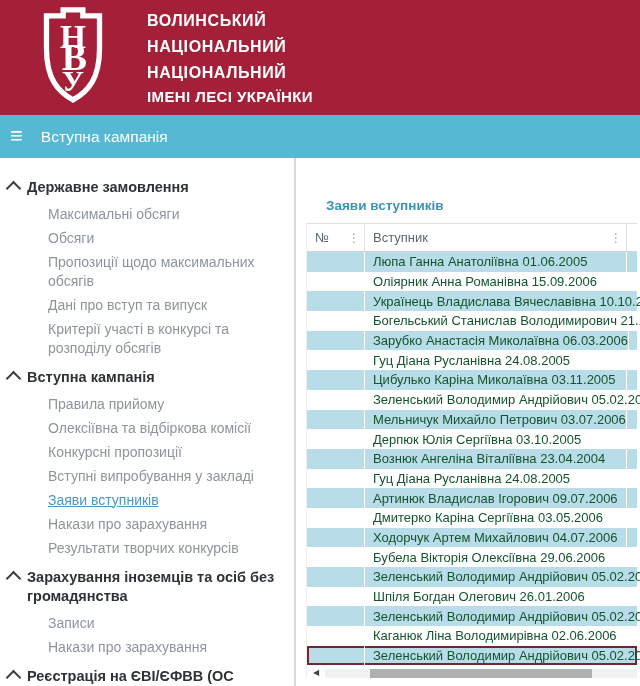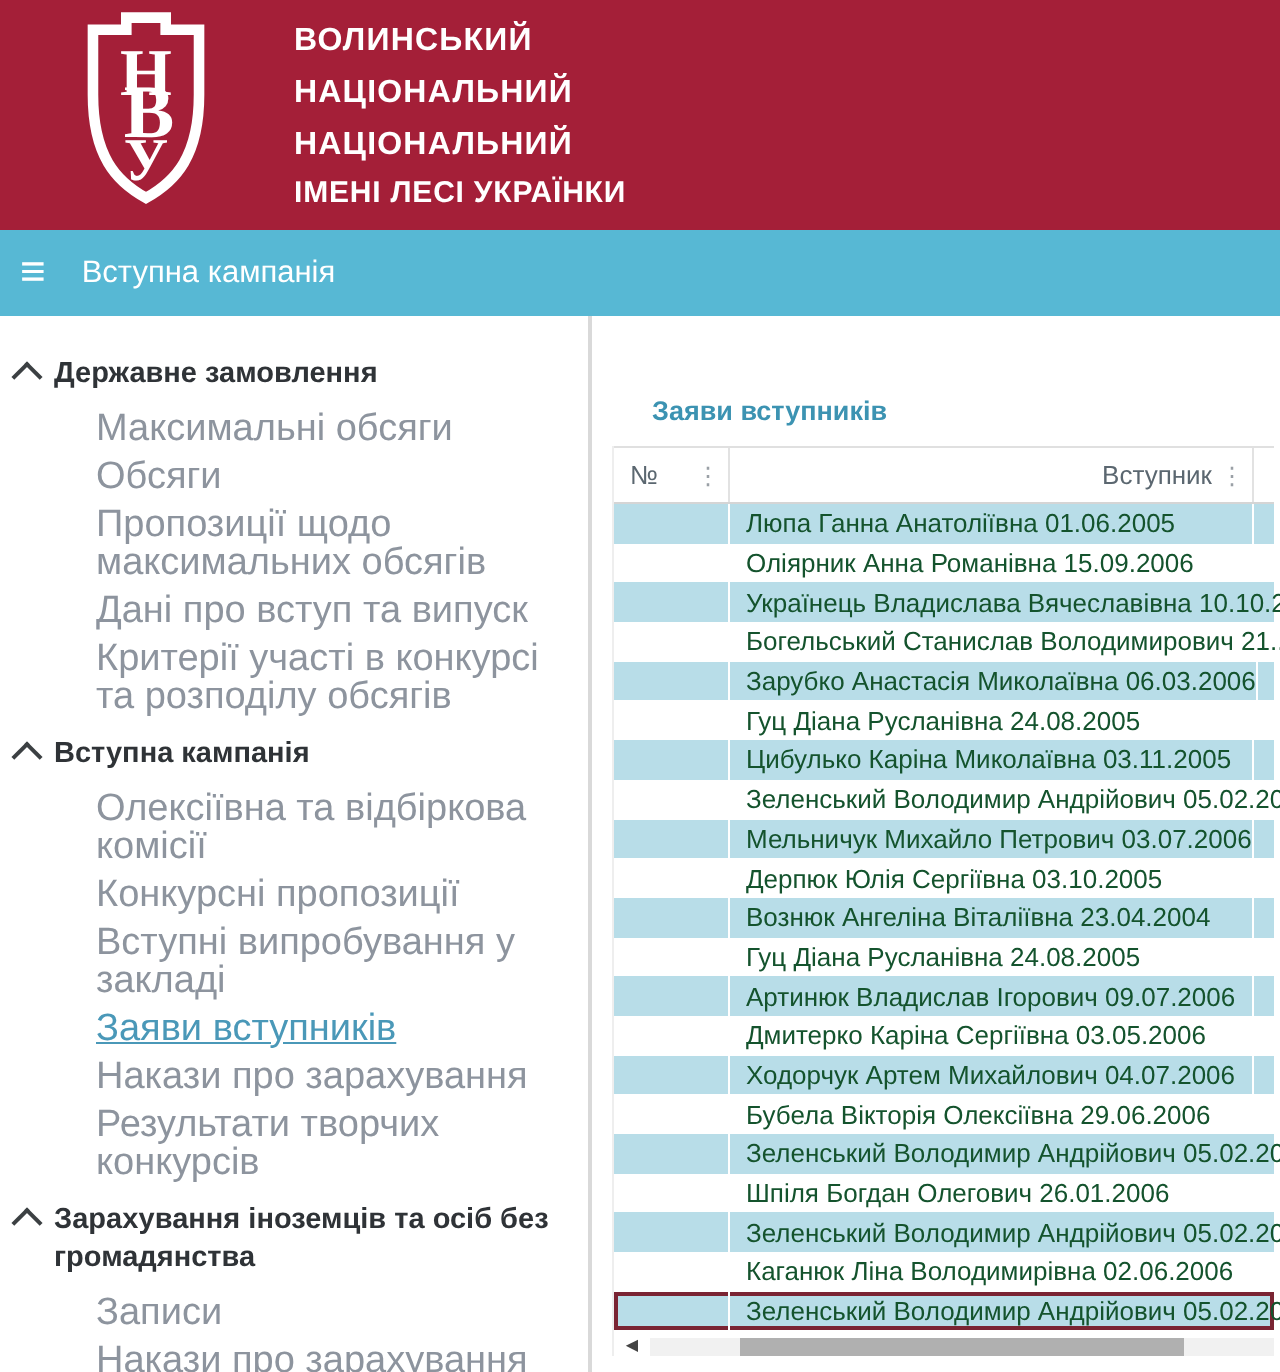--- a/index.html
+++ b/index.html
@@ -25,39 +25,39 @@
     padding:12px 10px 0 6px;box-sizing:border-box;
   }
   .sec-header{display:flex;align-items:flex-start;padding:6px 0 5px 0;margin-top:2px;cursor:pointer;}
   .chev{
     width:9px;height:9px;flex:0 0 9px;margin:5px 8px 0 2px;
     border-left:2px solid #3c4043;border-top:2px solid #3c4043;
     transform:rotate(45deg);
   }
   .sec-label{font-size:14.5px;font-weight:bold;color:#2f3337;line-height:19px;}
   .side-item{
-    font-size:19px;color:#8d949e;line-height:19px;
+    font-size:14px;color:#8d949e;line-height:19px;
     padding:2.5px 0 2.5px 42px;cursor:pointer;
   }
   .side-item.active{color:#4a98b8;text-decoration:underline;}
   
   .main{flex:1 1 auto;overflow:hidden;position:relative;}
   .main-title{
     color:#3c93b2;font-size:13.5px;font-weight:bold;
     margin:40px 0 10px 30px;
   }
   .grid{margin-left:10px;width:330px;border-left:1px solid #eeeeee;}
   .grid-header{
     display:flex;height:27px;align-items:center;
     border-top:1px solid #e0e0e0;border-bottom:1px solid #d5d5d5;
     background:#ffffff;color:#5b6770;font-size:13px;
   }
   .cell{box-sizing:border-box;height:100%;display:flex;align-items:center;}
   .c-num{flex:0 0 58px;padding-left:8px;justify-content:space-between;border-right:1px solid #e2e2e2;}
-  .c-name{flex:0 0 262px;padding-left:8px;justify-content:flex-end;border-right:1px solid #e2e2e2;}
+  .c-name{flex:0 0 262px;padding-left:8px;justify-content:space-between;border-right:1px solid #e2e2e2;}
   .c-extra{flex:1 1 auto;}
   .kebab{color:#9aa0a6;font-size:12px;padding:0 4px;cursor:pointer;}
   .grid-row{display:flex;height:19.7px;font-size:13px;color:#14532d;background:#fff;}
   .grid-row .c-num,.grid-row .c-name{border-right:1px solid #ffffff;}
   .grid-row.hl{background:#b8dde8;}
   .grid-row.hl .c-extra{background:#b8dde8;}
   .grid-row.sel{box-shadow:inset 0 0 0 2px #7a2433;}
   .row-text{white-space:nowrap;overflow:hidden;width:100%;}
   
   .hscroll{display:flex;align-items:center;margin-top:3px;height:10px;}
@@ -109,20 +109,21 @@
             <div class="side-item">Критерії участі в конкурсі та розподілу обсягів</div>
           </div>
   </div>
 
   <div class="side-section">
     <div class="sec-header">
       <span class="chev"></span>
       <span class="sec-label">Вступна кампанія</span>
     </div>
     <div class="sec-items">
+            <div class="side-item">Правила прийому</div>
             <div class="side-item">Олексіївна та відбіркова комісії</div>
             <div class="side-item">Конкурсні пропозиції</div>
             <div class="side-item">Вступні випробування у закладі</div>
             <div class="side-item active">Заяви вступників</div>
             <div class="side-item">Накази про зарахування</div>
             <div class="side-item">Результати творчих конкурсів</div>
           </div>
   </div>
 
   <div class="side-section">

